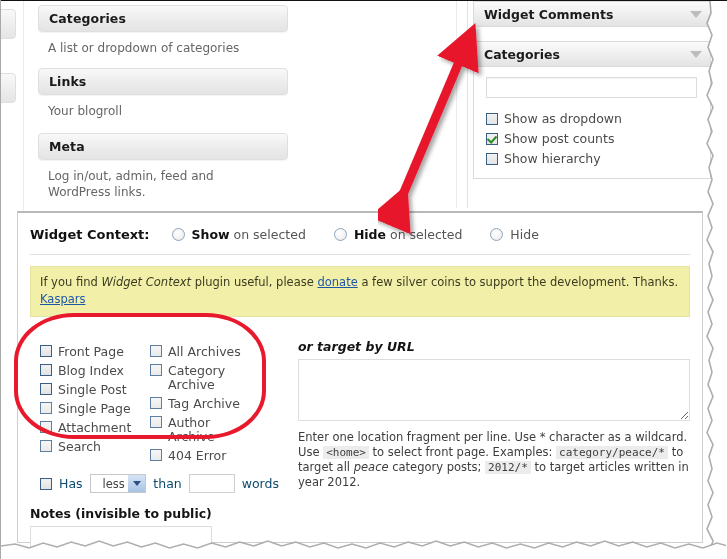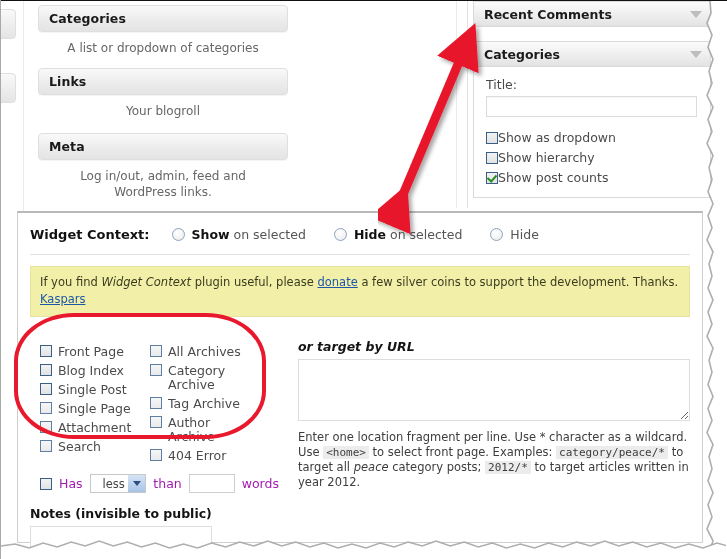--- a/index.html
+++ b/index.html
@@ -62,21 +62,20 @@
     box-sizing: border-box;
   }
   .wbar-title {
     font-size: 12.5px; font-weight: bold; color: #1a1a1a;
     letter-spacing: .1px;
   }
   .wdesc {
     font-size: 12px; color: #666;
     padding: 8px 10px 0 10px;
     line-height: 16px;
-    text-align: center;
   }
   
   .stub {
     position: absolute; left: -9px;
     width: 22px; height: 28px;
     border: 1px solid #dfdfdf;
     border-radius: 4px;
     background: linear-gradient(to bottom, #f9f9f9, #e4e4e4);
   }
   .col-divider {
@@ -121,21 +120,21 @@
   }
   .lbl-title { font-size: 12.5px; color: #4a4a4a; margin-bottom: 4px; }
   .txt-input {
     width: 211px; height: 21px;
     border: 1px solid #dcdcdc;
     background: #fff;
     box-sizing: border-box;
     box-shadow: inset 0 1px 1px rgba(0,0,0,.04);
   }
   .cb-line { display: flex; align-items: center; margin-top: 5px; }
-  .cb-line .cb-lbl { font-size: 12.5px; color: #4b4b4b; }
+  .cb-line .cb-lbl { font-size: 12.5px; color: #4b4b4b; margin-left: 6px; }
 
   
   .cbx {
     width: 12px; height: 12px;
     border: 1px solid #3a5f87;
     background: linear-gradient(to bottom,#f2f2f2,#e3e3e3);
     box-sizing: border-box;
     position: relative;
     flex: 0 0 auto;
   }
@@ -224,21 +223,21 @@
     margin-top: 5px;
     font-size: 11.5px; color: #3d3d3d; line-height: 15px;
   }
   .url-help code {
     font-family: "DejaVu Sans Mono", "Liberation Mono", monospace;
     background: #ececec; padding: 0 3px; font-size: 11px;
   }
   .url-help i { font-style: italic; }
 
   .has-row { display: flex; align-items: center; padding: 6px 0 0 10px; }
-  .has-row .hr-text { font-size: 12.5px; color: #a21caf; margin: 0 7px; }
+  .has-row .hr-text { font-size: 12.5px; color: #0c4a6e; margin: 0 7px; }
   .sel {
     height: 19px; width: 62px;
     border: 1px solid #c8c8c8; background: #fff;
     display: flex; align-items: center; justify-content: space-between;
     box-sizing: border-box; font-size: 11.5px; color: #444;
     padding-left: 12px;
   }
   .sel .sel-arrow {
     width: 17px; height: 17px;
     background: linear-gradient(to bottom,#d6e4f5,#a8c4e6);
@@ -314,48 +313,47 @@
           <span class="wbar-title">Meta</span>
         </div>
         <div class="wdesc">Log in/out, admin, feed and WordPress links.</div>
       </div>
 
     </div>
 
     <div class="right-col">
 
       <div class="rwbar">
-        <span class="rwbar-title">Recent Comments</span>
+        <span class="rwbar-title">Widget Comments</span>
         <span class="tri-down"></span>
       </div>
 
       <div style="height:14px;"></div>
 
       <div class="rwbar">
         <span class="rwbar-title">Categories</span>
         <span class="tri-down"></span>
       </div>
 
       <div class="rw-open-body">
-        <div class="lbl-title">Title:</div>
         <input class="txt-input" type="text" value="" style="">
 
         <div style="height:8px;"></div>
 
         <div class="cb-line">
           <span class="cbx"></span>
           <span class="cb-lbl">Show as dropdown</span>
         </div>
         <div class="cb-line">
+          <span class="cbx checked"></span>
+          <span class="cb-lbl">Show post counts</span>
+        </div>
+        <div class="cb-line">
           <span class="cbx"></span>
           <span class="cb-lbl">Show hierarchy</span>
-        </div>
-        <div class="cb-line">
-          <span class="cbx checked"></span>
-          <span class="cb-lbl">Show post counts</span>
         </div>
       </div>
     </div>
 
     <div class="main-panel">
 
       <div class="ctx-row">
         <span class="ctx-label">Widget Context:</span>
 
         <label class="radio-opt">

